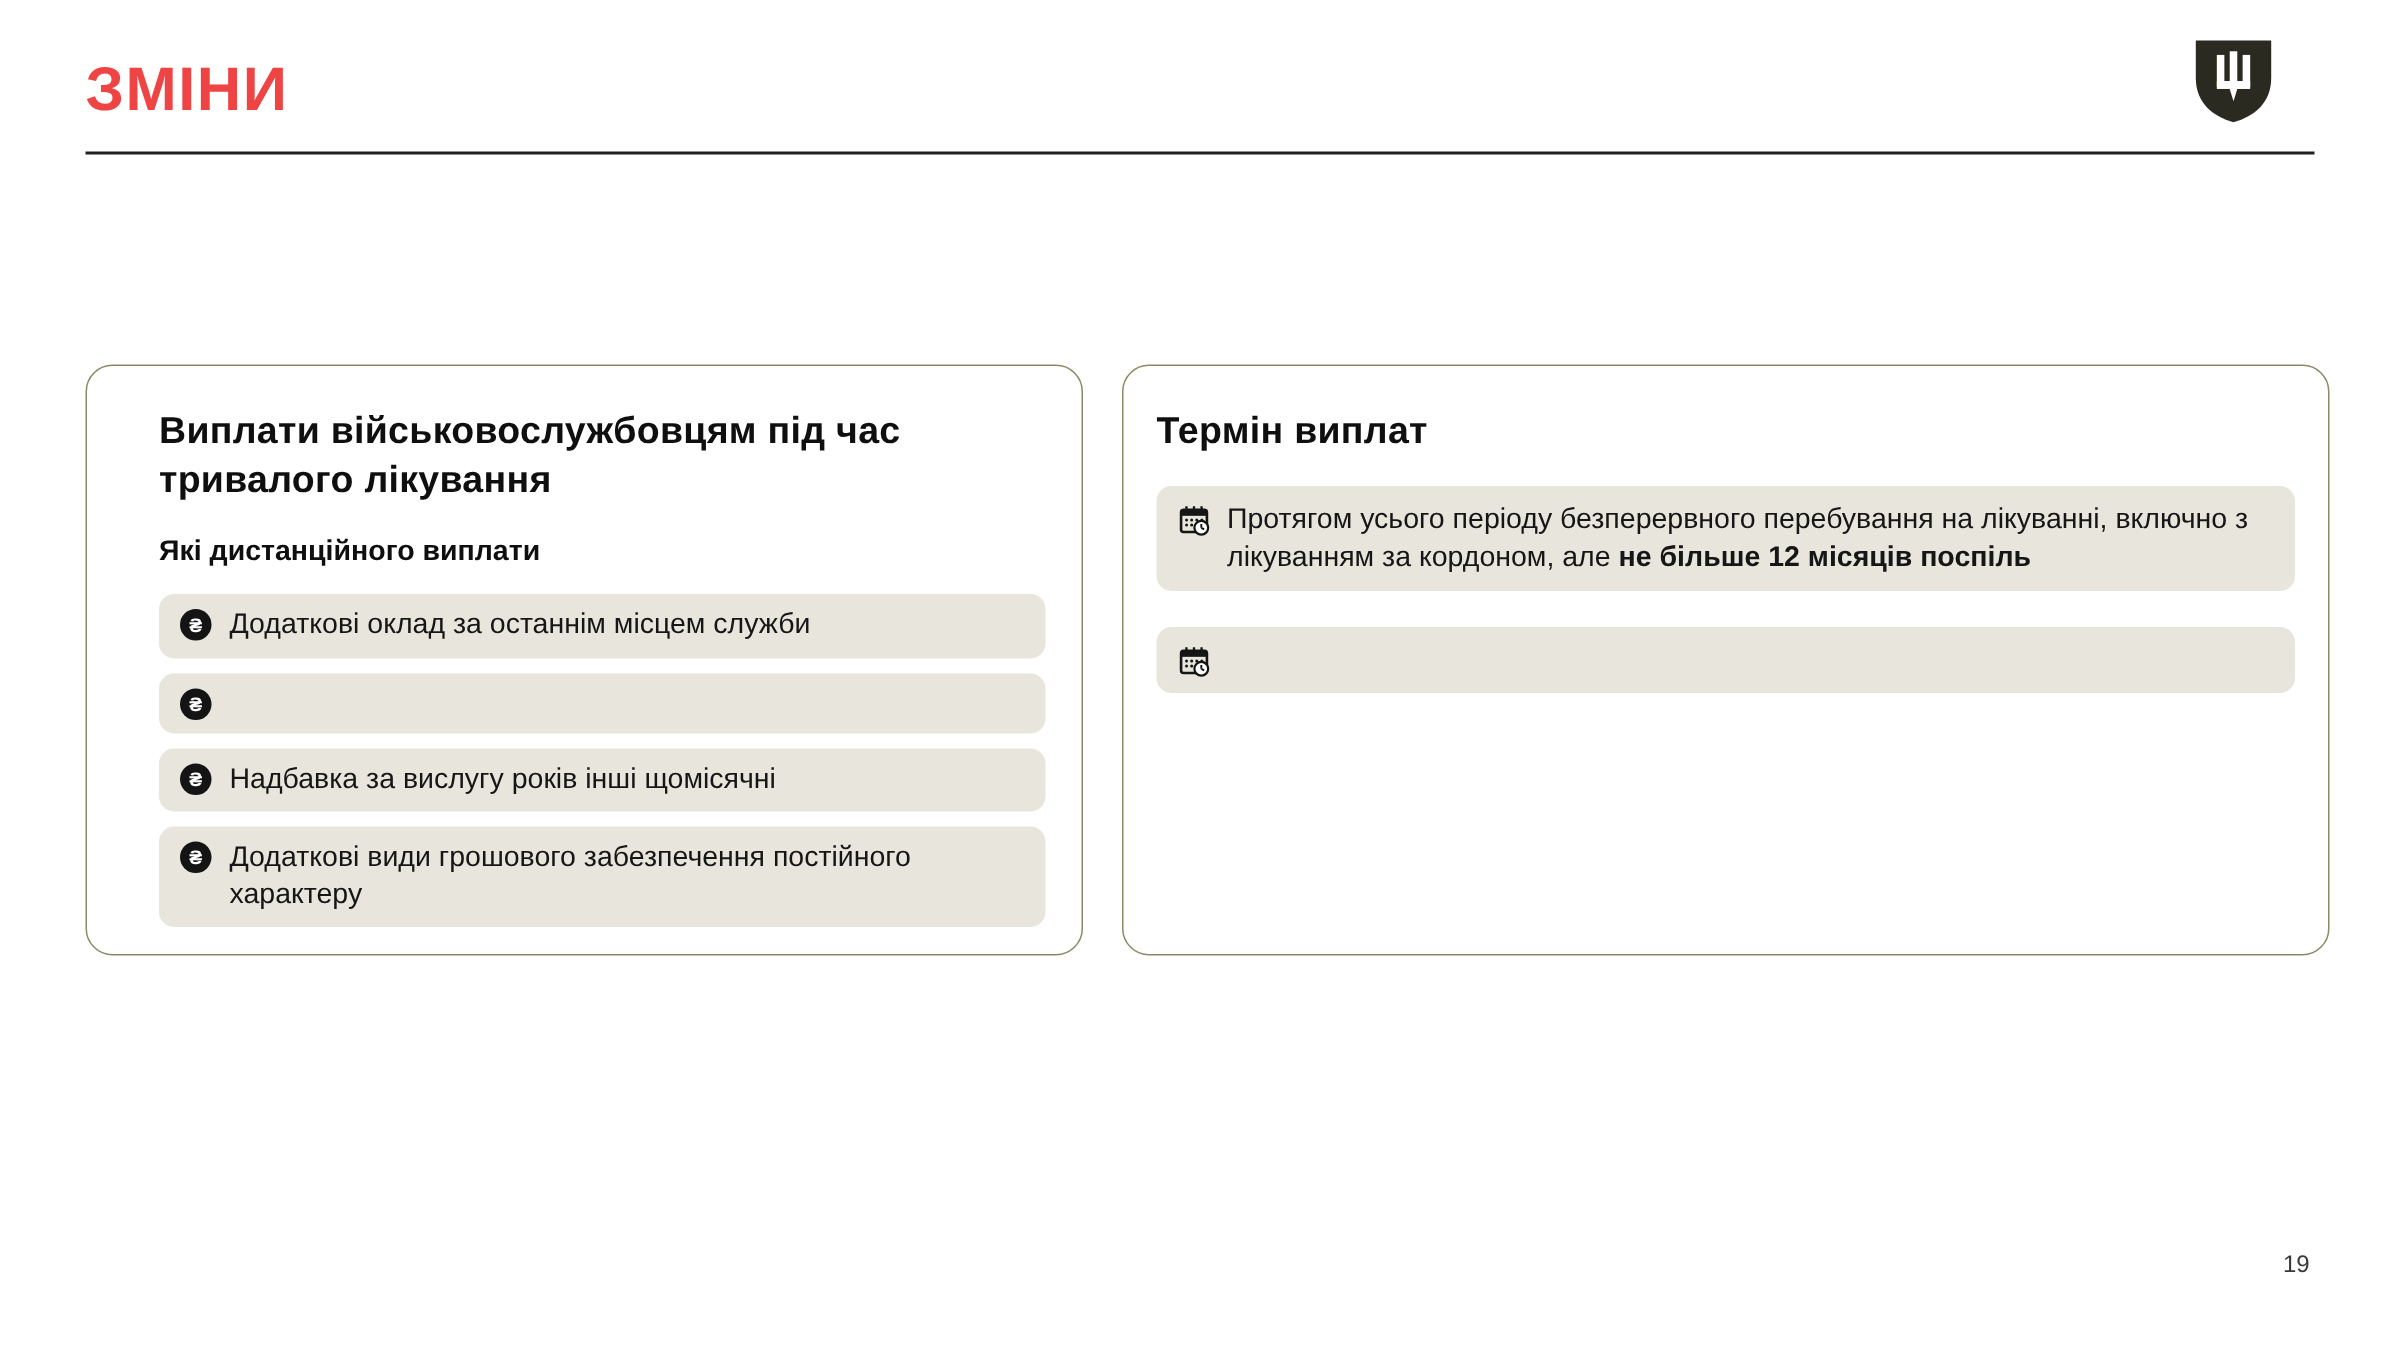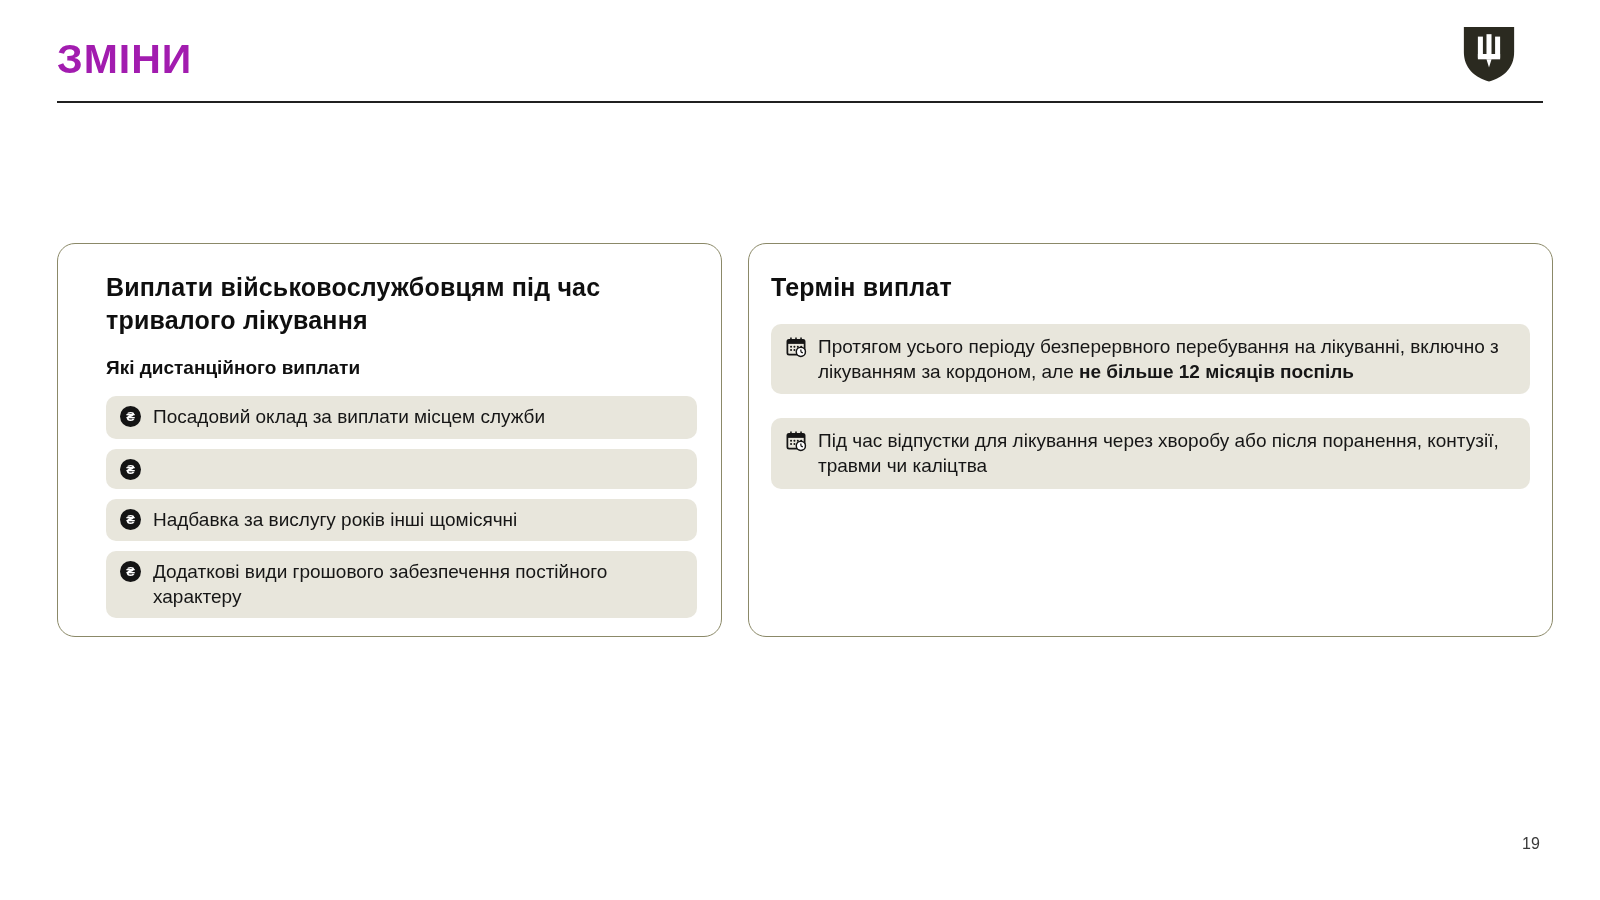--- a/index.html
+++ b/index.html
@@ -5,21 +5,21 @@
   * { margin:0; padding:0; box-sizing:border-box; }
   html,body { background:#ffffff; }
   body { font-family:"Liberation Sans","DejaVu Sans",sans-serif; color:#1b1b1b; }
 
   .slide { position:relative; width:1600px; height:900px; background:#ffffff; overflow:hidden; }
 
   
   .page-title {
     position:absolute; left:57px; top:36px;
     font-size:41px; font-weight:700; letter-spacing:1px;
-    color:#a21caf;
+    color:#ef4444;
   }
   .header-rule {
     position:absolute; left:57px; top:101px; width:1486px; height:2px;
     background:#202020;
   }
   .logo {
     position:absolute; left:1461px; top:25px; width:56px; height:58px;
   }
 
   
@@ -92,21 +92,21 @@
     </svg>
   </div>
 
   <div class="card card-left">
     <div class="card-title">Виплати військовослужбовцям під час тривалого лікування</div>
     <div class="card-subtitle">Які дистанційного виплати</div>
     <div class="item-list">
 
       <div class="item-row">
         <span class="uah-icon">₴</span>
-        <span class="item-text">Посадовий оклад за виплати місцем служби</span>
+        <span class="item-text">Додаткові оклад за останнім місцем служби</span>
       </div>
 
       <div class="item-row">
         <span class="uah-icon">₴</span>
       </div>
 
       <div class="item-row">
         <span class="uah-icon">₴</span>
         <span class="item-text">Надбавка за вислугу років інші щомісячні</span>
       </div>
@@ -157,21 +157,20 @@
               <circle cx="10.3" cy="11.6" r="1.1" fill="#151515"></circle>
               <circle cx="14" cy="11.6" r="1.1" fill="#151515"></circle>
               <circle cx="17.7" cy="11.6" r="1.1" fill="#151515"></circle>
             <circle cx="6.6" cy="15.2" r="1.1" fill="#151515"></circle>
               <circle cx="10.3" cy="15.2" r="1.1" fill="#151515"></circle>
             <circle cx="17.3" cy="17.3" r="5" fill="#ffffff" stroke="#151515" stroke-width="1.6"></circle>
             <line x1="17.3" y1="17.3" x2="17.3" y2="14.6" stroke="#151515" stroke-width="1.4"></line>
             <line x1="17.3" y1="17.3" x2="19.4" y2="18.4" stroke="#151515" stroke-width="1.4"></line>
           </svg>
         </span>
-        <span class="item-text"><span>Під час відпустки для лікування через хворобу або після поранення, контузії, травми чи каліцтва</span><b></b></span>
       </div>
 
     </div>
 
   </div>
 
   <div class="page-number">19</div>
 
 </div>
 

